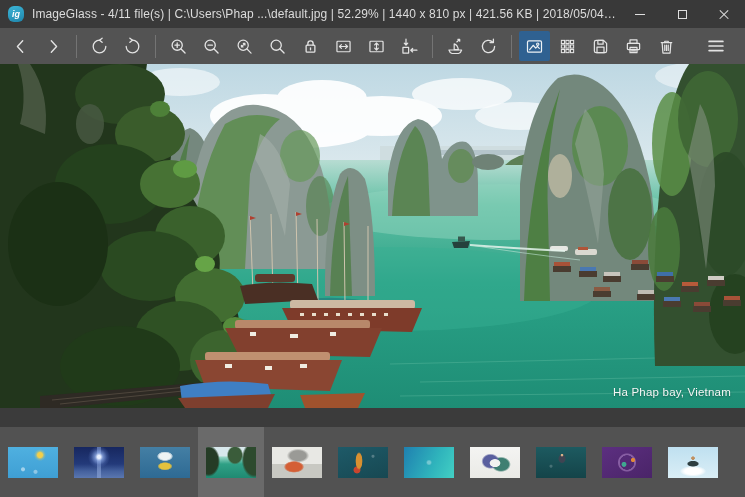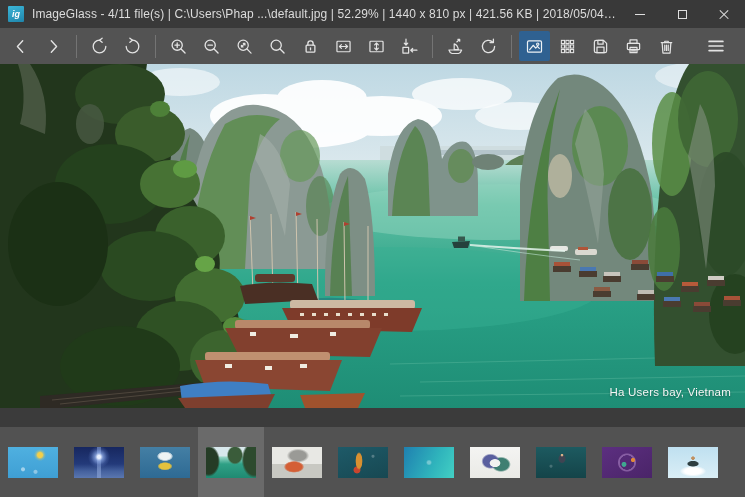--- a/index.html
+++ b/index.html
@@ -8,21 +8,21 @@
     width:745px;height:497px;position:relative;overflow:hidden;
     font-family:"Liberation Sans", sans-serif;
     background:#3b3b3b;display:flex;flex-direction:column;
   }
   
   .titlebar{
     height:28px;background:#393939;display:flex;align-items:center;
     flex:0 0 28px;color:#d9d9d9;
   }
   .app-icon{
-    width:16px;height:16px;margin:0 8px 0 8px;border-radius:1px;
+    width:16px;height:16px;margin:0 8px 0 8px;border-radius:6px;
     background:linear-gradient(160deg,#3cb6d8,#1f85ab);
     color:#fff;font-size:9px;font-weight:bold;font-style:italic;
     display:flex;align-items:center;justify-content:center;flex:0 0 16px;
   }
   .title-text{
     font-size:12px;color:#dcdcdc;white-space:nowrap;overflow:hidden;
     text-overflow:ellipsis;flex:1 1 auto;letter-spacing:.1px;
   }
   .win-controls{display:flex;flex:0 0 auto;height:28px;}
   .win-btn{width:42px;height:28px;display:flex;align-items:center;justify-content:center;cursor:default;}
@@ -474,21 +474,21 @@
         </g>
       <path d="M180 322 Q225 314 268 320 L272 334 L182 338 Z" fill="#3f7fc4"></path>
       <path d="M178 334 L275 330 L268 344 L185 344 Z" fill="#7e3f2e"></path>
       <path d="M300 331 L365 329 L358 344 L305 344 Z" fill="#a0522d"></path>
 
       <path d="M452 178 L470 177 L468 184 L454 184 Z" fill="#25413c"></path>
       <rect x="458" y="172.5" width="7" height="5" fill="#37584e"></rect>
       <path d="M470 181 Q510 184 565 187" stroke="#e4f3ec" stroke-width="2" fill="none" opacity="0.85"></path>
       <path d="M470 181 Q520 189 580 196" stroke="#bfe5d6" stroke-width="1" fill="none" opacity="0.6"></path>
     </svg>
-    <div class="caption">Ha Users bay, Vietnam</div>
+    <div class="caption">Ha Phap bay, Vietnam</div>
   </div>
 
   <div class="thumbbar">
     <div class="tslot">
         <div class="thumb t1" title="cartoon sunny beach, blue sky with sun"></div>
       </div>
     <div class="tslot">
         <div class="thumb t2" title="cartoon lighthouse at night, dark blue"></div>
       </div>
     <div class="tslot">

